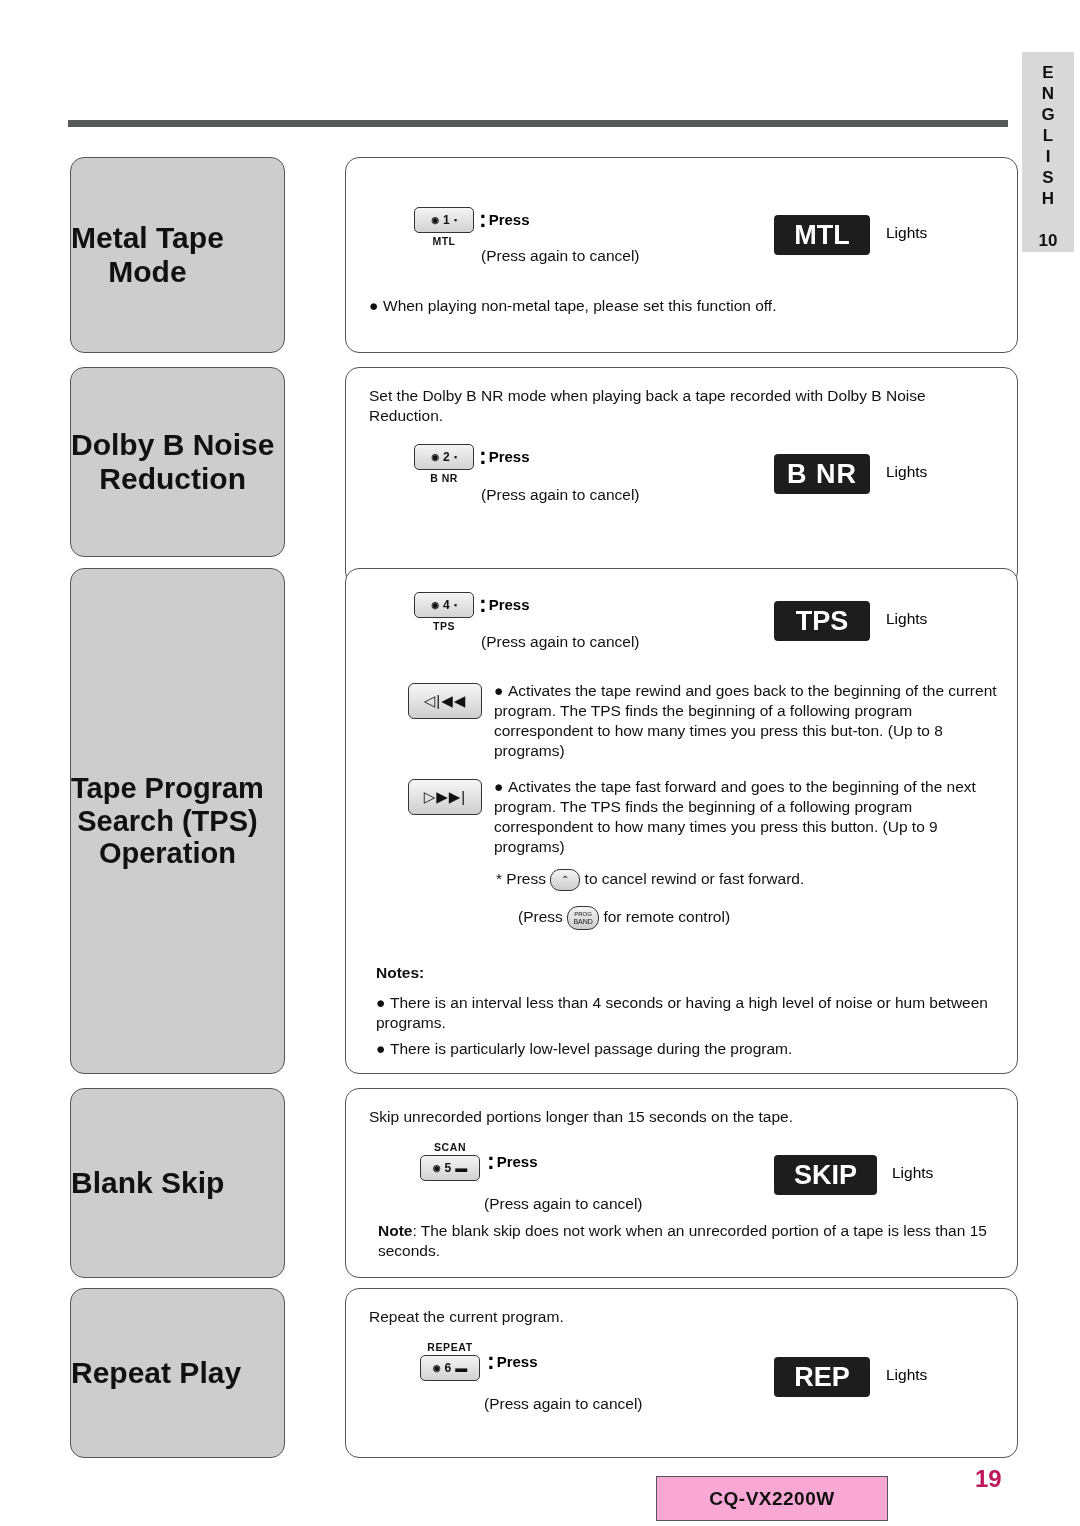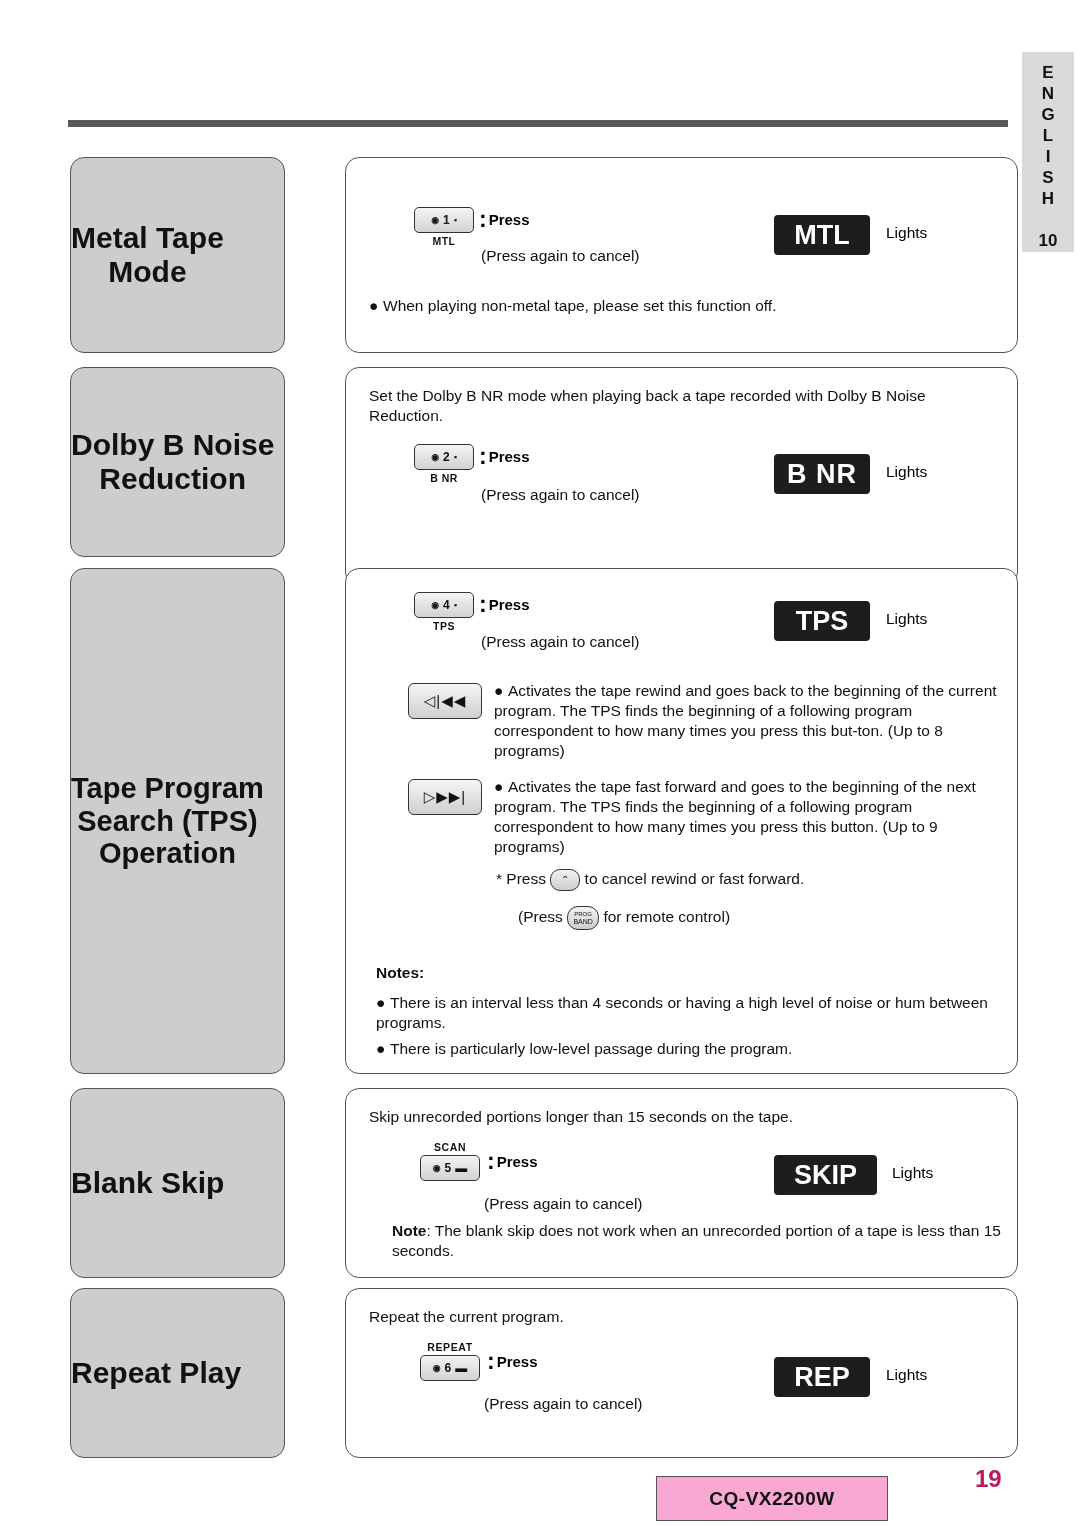--- a/index.html
+++ b/index.html
@@ -275,21 +275,21 @@
         <div class="colon" style="margin-left:6px;">:</div>
         <div class="press-word">Press</div>
       </div>
     </div>
 
     <div class="txt" style="position:absolute;left:138px;top:105px;">(Press again to cancel)</div>
 
     <div class="lcd" style="position:absolute;left:428px;top:66px;width:103px;height:40px;font-size:27px;">SKIP</div>
     <div class="lights" style="position:absolute;left:538px;top:75px;">Lights</div>
 
-    <div class="txt" style="position:absolute;left:32px;top:132px;width:620px;margin-left:14px;">
+    <div class="txt" style="position:absolute;left:32px;top:132px;width:620px;">
       <b>Note</b><span>: The blank skip does not work when an unrecorded portion of a tape is less than 15 seconds.</span>
     </div>
   </div>
 
   <div class="lbl" style="top:1288px;height:170px;font-size:30px;">
     <div>
       <span>Repeat Play</span>
     </div>
   </div>
 

